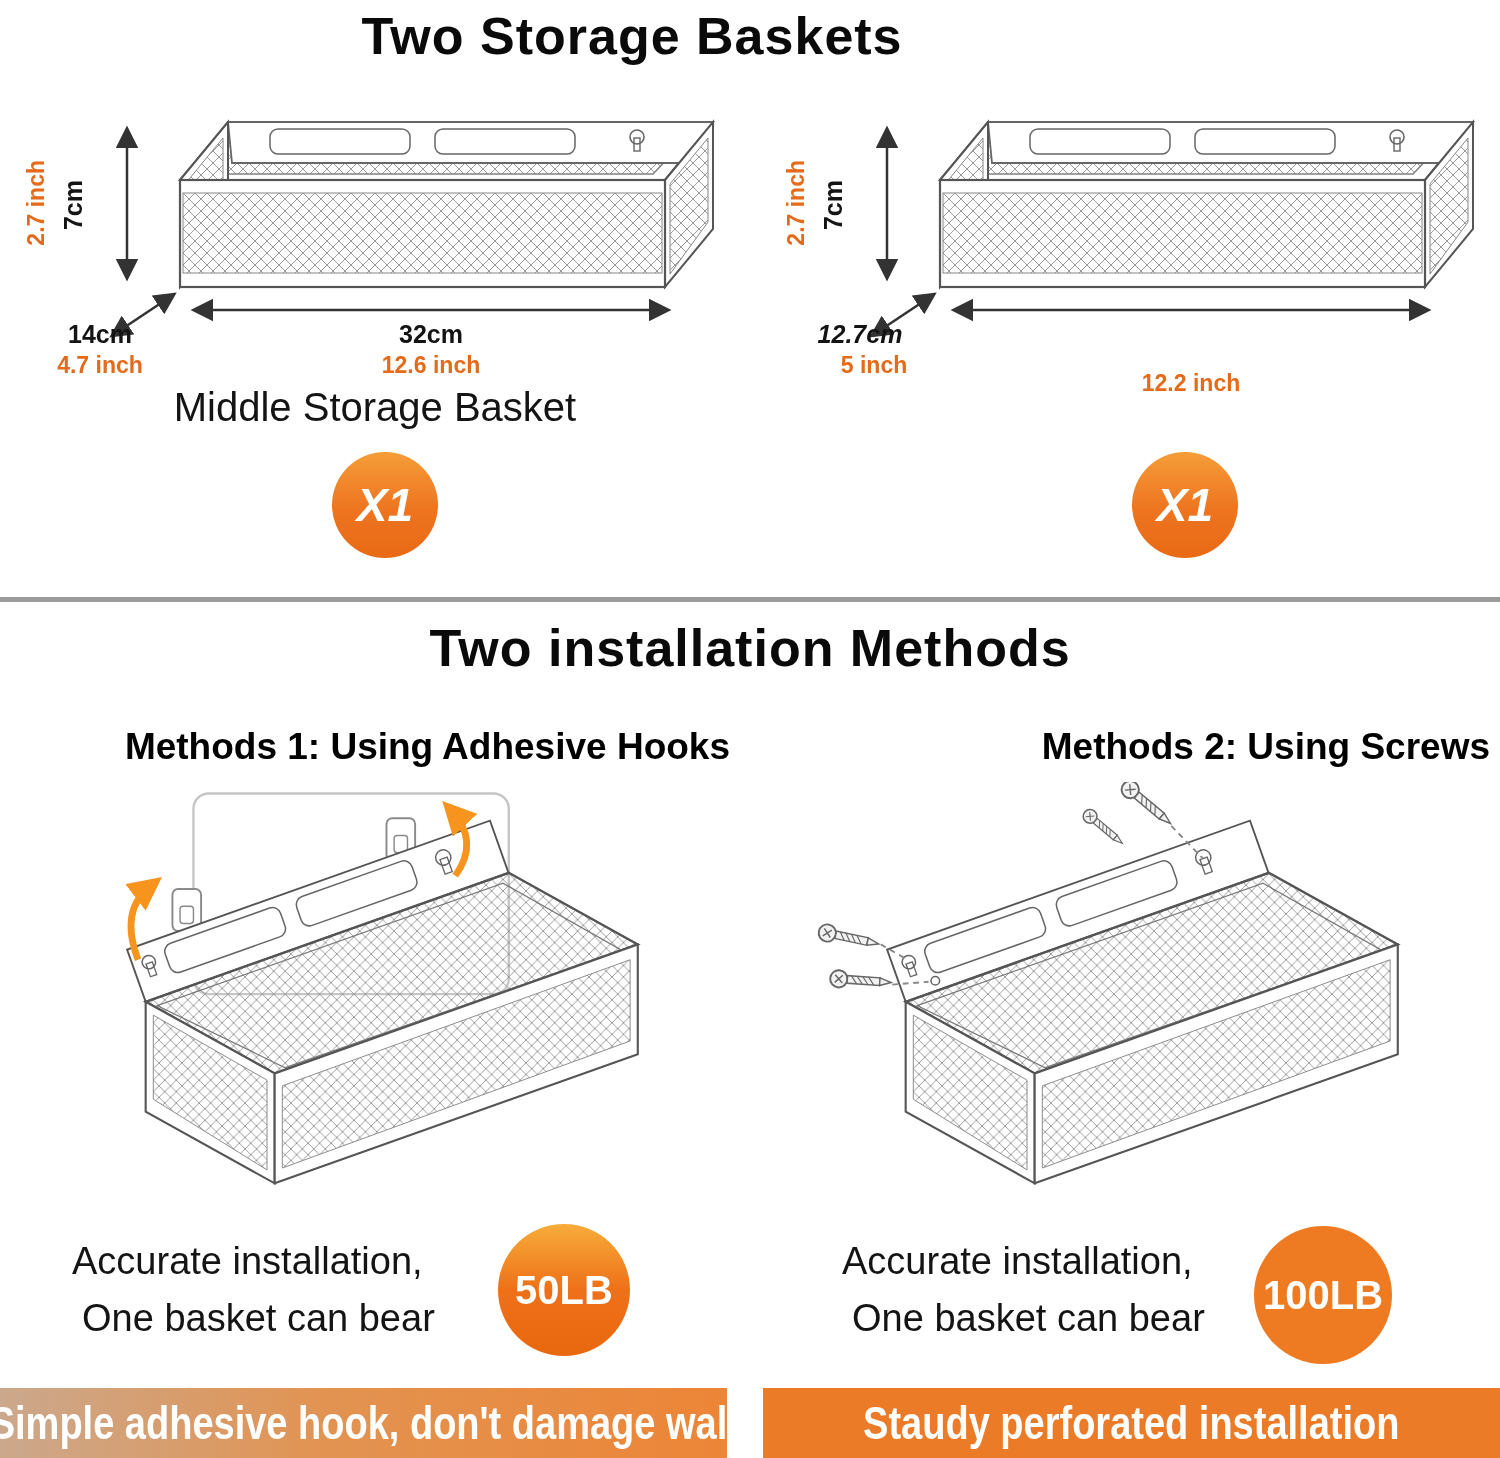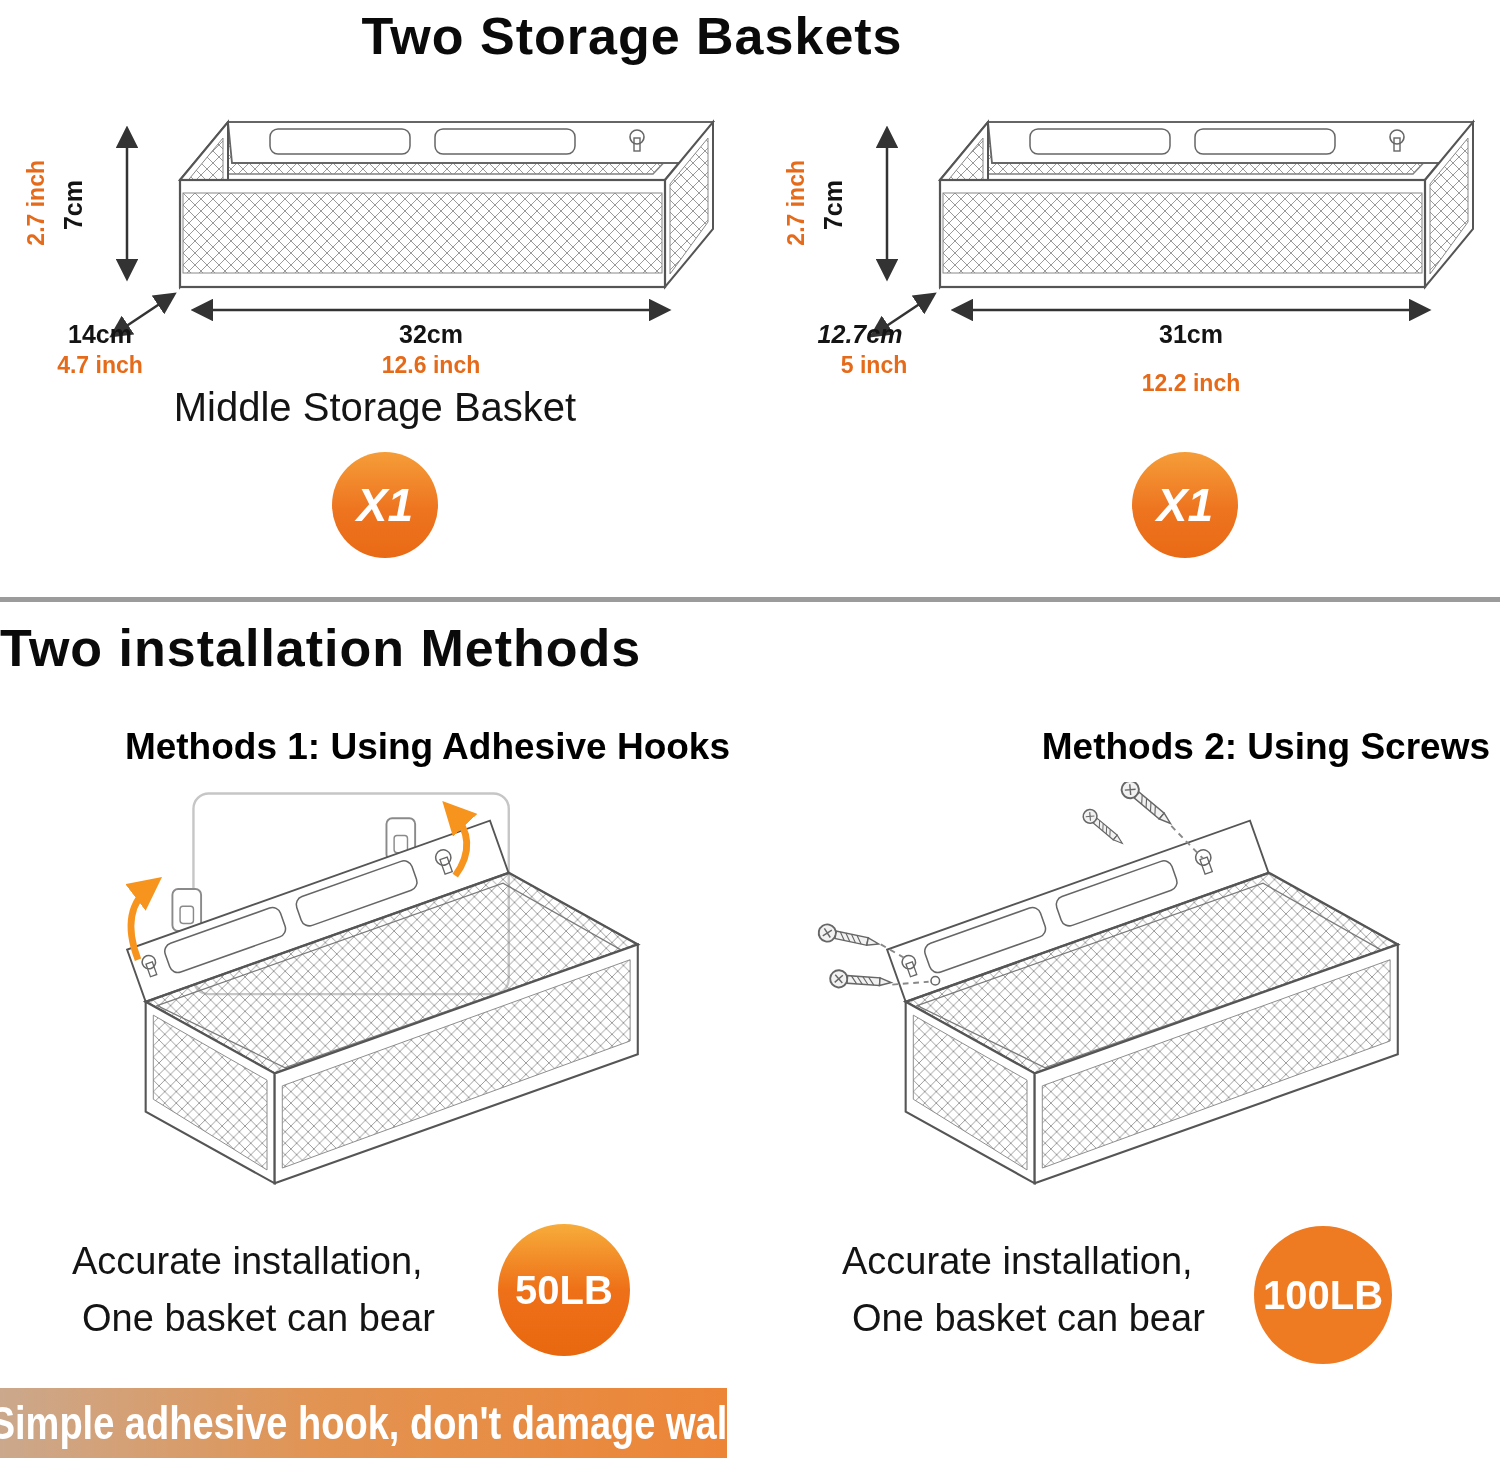--- a/index.html
+++ b/index.html
@@ -126,28 +126,27 @@
   <div class="qty-badge" style="left:332px;top:452px;">X1</div>
 
   <div class="fig" style="left:775px;top:85px;">
     <svg width="720" height="290" viewBox="0 0 720 290">
       <use href="#gTopBasket"></use>
     </svg>
     <span class="vlabel inch" style="left:8px;top:75px;">2.7 inch</span>
     <span class="vlabel cm" style="left:44px;top:95px;">7cm</span>
     <span class="dimrow cm" style="left:10px;top:235px;width:150px;font-style:italic;">12.7cm</span>
     <span class="dimrow inch" style="left:24px;top:267px;width:150px;">5 inch</span>
-    <span class="dimrow cm" style="left:180px;top:235px;width:472px;">31cm</span>
     <span class="dimrow inch" style="left:180px;top:269px;width:472px;margin-top:16px;">12.2 inch</span>
   </div>
   <div class="qty-badge" style="left:1132px;top:452px;">X1</div>
 
   <div class="divider" style="top:597px;"></div>
 
-  <div class="abs main-title" style="left:0;top:618px;width:1500px;text-align:left;">Two installation Methods</div>
+  <div class="abs main-title" style="left:0;top:618px;width:1500px;text-align:center;">Two installation Methods</div>
 
   <div class="method-heading" style="left:30px;top:726px;width:700px;">Methods 1: Using Adhesive Hooks</div>
   <div class="method-heading" style="left:790px;top:726px;width:700px;">Methods 2: Using Screws</div>
 
   <svg class="illo" style="left:35px;top:782px;" width="680" height="430" viewBox="0 0 680 450">
     <rect x="150" y="12" width="330" height="210" rx="16" fill="none" stroke="#c6c6c6" stroke-width="2.5"></rect>
     <g>
       <rect x="352" y="38" width="30" height="44" rx="6" fill="#fff" stroke="#8a8a8a" stroke-width="2"></rect>
       <rect x="360" y="56" width="14" height="18" rx="3" fill="none" stroke="#8a8a8a" stroke-width="1.5"></rect>
     </g>
@@ -176,14 +175,17 @@
   <div class="bear-line" style="left:82px;top:1297px;">One basket can bear</div>
   <div class="lb-badge small" style="left:498px;top:1224px;">50LB</div>
 
   <div class="bear-line" style="left:842px;top:1240px;">Accurate installation,</div>
   <div class="bear-line" style="left:852px;top:1297px;">One basket can bear</div>
   <div class="lb-badge big" style="left:1254px;top:1226px;">100LB</div>
 
   <div class="banner left">
     <span>Simple adhesive hook, don't damage wall</span>
   </div>
+  <div class="banner right">
+    <span>Staudy perforated installation</span>
+  </div>
 
 </div>
 
 </body></html>

